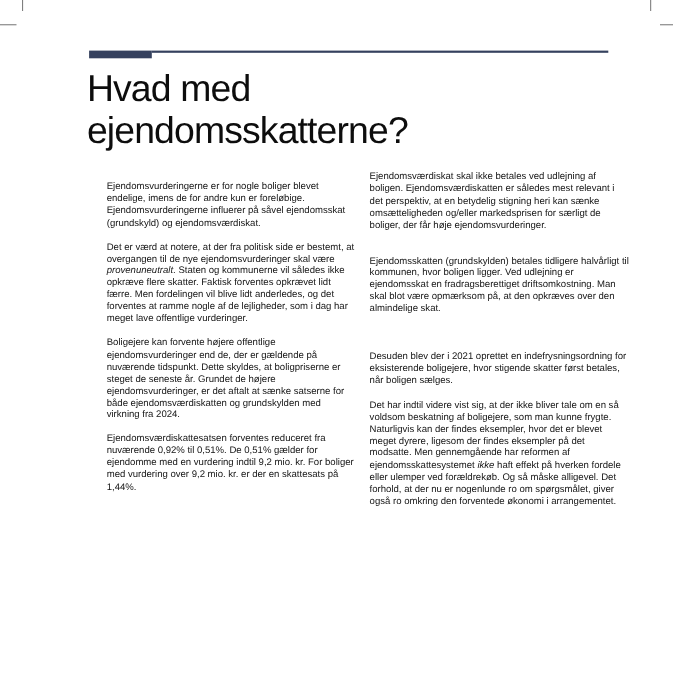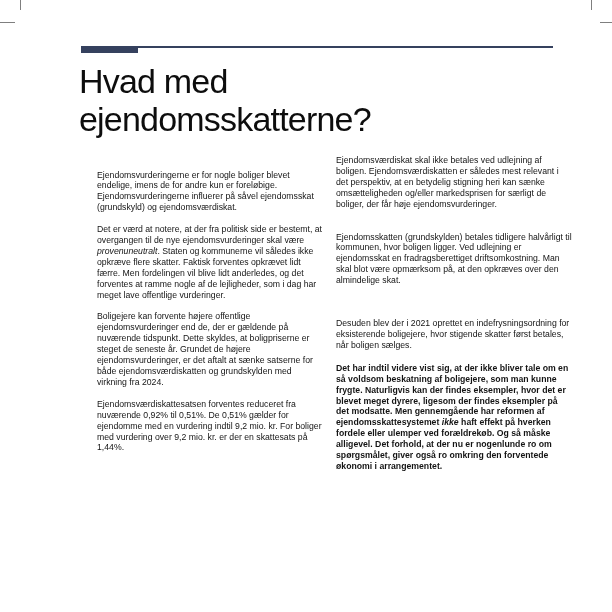--- a/index.html
+++ b/index.html
@@ -40,21 +40,21 @@
     display:flex; align-items:center;
   }
   .col { font-size:8.7px; line-height:10.9px; }
   .col p { margin:0 0 11px 0; }
   .col em { font-style:italic; }
   .col-left  { width:226px; margin-right:13px; }
   .col-right { width:236px; padding-top:4px; }
   .col-left  p:nth-of-type(6) { margin-top:0; }
   .col-right p:nth-of-type(2) { margin-top:22px; }
   .col-right p:nth-of-type(3) { margin-top:32px; }
-  .col-right p:nth-of-type(4) { margin-top:12px;font-weight:bold; }
+  .col-right p:nth-of-type(4) { margin-top:12px; }
 
   
   .pagenum {
     position:absolute; left:537px; top:569px; height:15px;
     display:flex; align-items:center;
   }
   .pagenum .block {
     width:28px; height:13px; background:#35415e;
     border:1px solid #8e96aa; box-sizing:border-box;
   }

